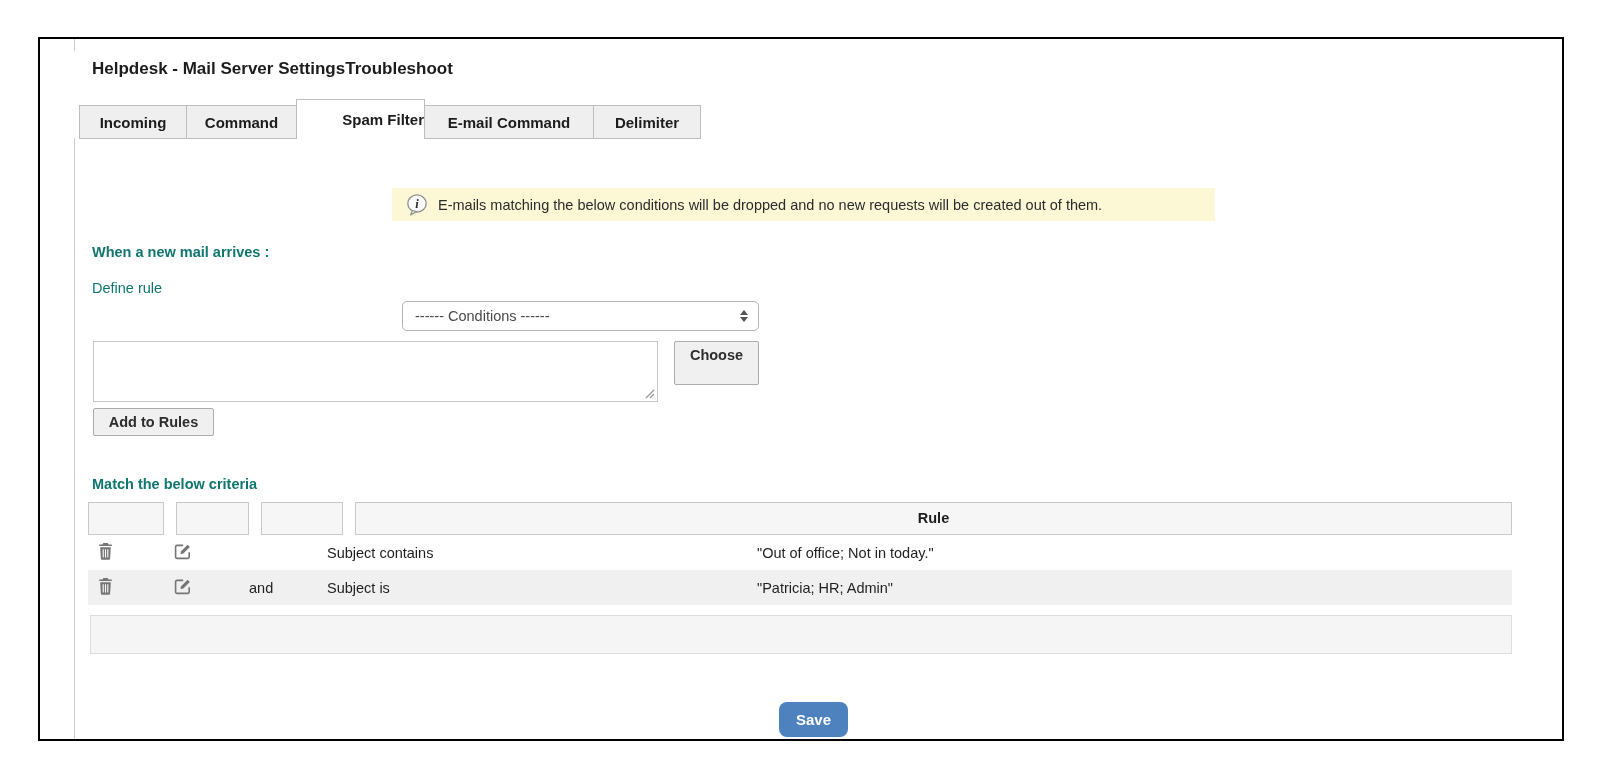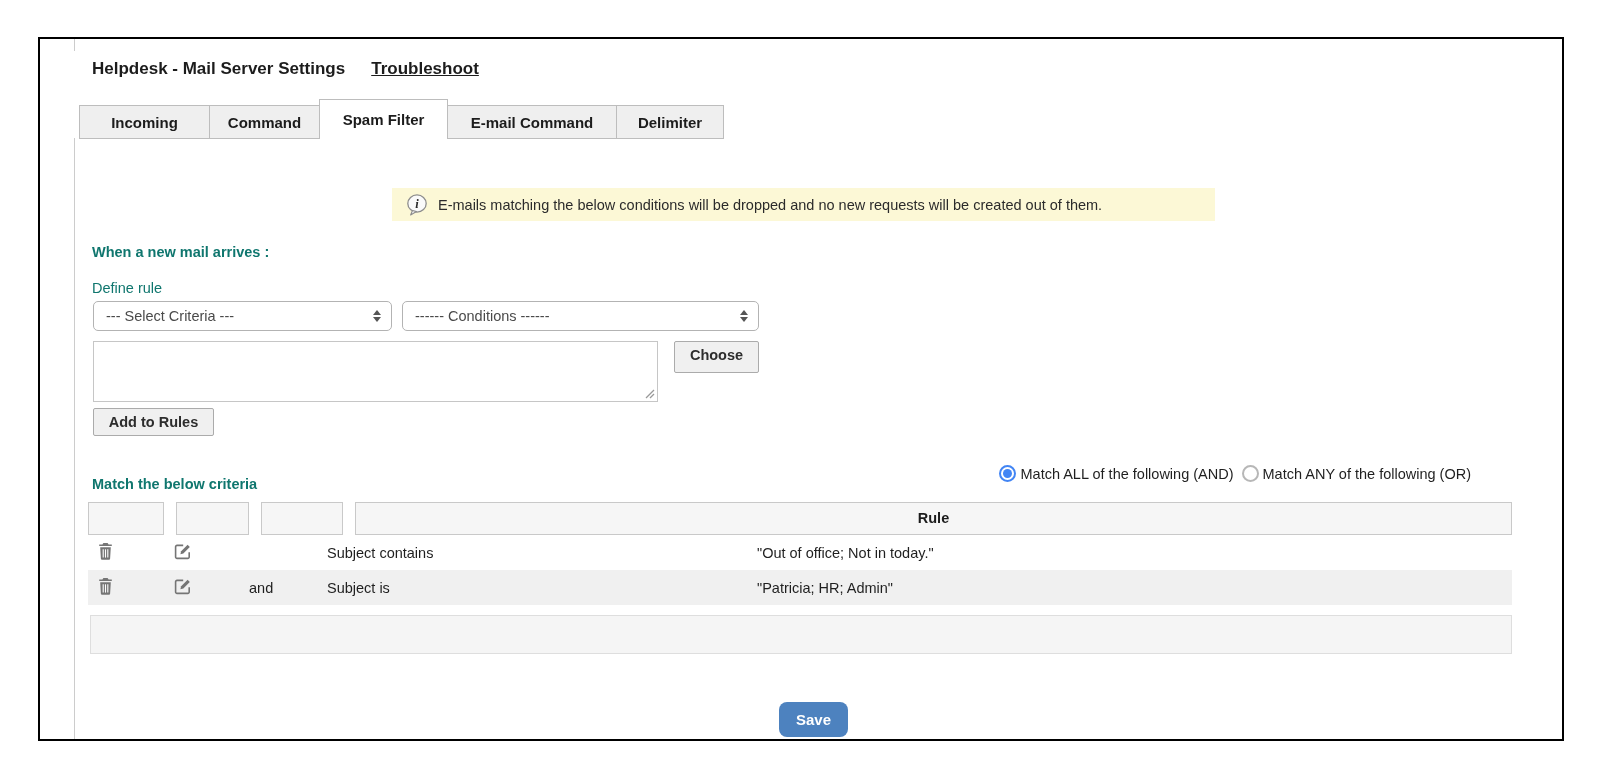--- a/index.html
+++ b/index.html
@@ -13,27 +13,27 @@
   body{background:#fff;font-family:"Liberation Sans","DejaVu Sans",sans-serif;color:#222;}
   .canvas{position:relative;width:1601px;height:779px;background:#fff;overflow:hidden;}
   .frame{position:absolute;left:38px;top:37px;width:1526px;height:704px;border:2px solid #000;background:#fff;}
   
   .vline{position:absolute;width:1px;background:#ccc;left:34px;}
   .vline.top-seg{top:0;height:12px;}
   .vline.main-seg{top:99px;bottom:0;}
 
   .page-header{position:absolute;left:52px;top:20px;white-space:nowrap;}
   .page-title{font-size:17px;font-weight:bold;color:#1c1c1c;}
-  .ts-link{font-size:17px;font-weight:bold;color:#1c1c1c;text-decoration:underline;margin-left:26px;cursor:pointer;}
+  .ts-link{font-size:17px;font-weight:bold;color:#1c1c1c;cursor:pointer;}
 
   .tabs{position:absolute;left:39px;top:60px;display:flex;align-items:flex-end;}
   .tab{border:1px solid #bdbdbd;background:var(--tab-bg);font-weight:bold;font-size:15px;color:#1c1c1c;
        text-align:center;padding:8px 0;height:34px;margin-left:-1px;cursor:pointer;white-space:nowrap;}
   .tab:first-child{margin-left:0;}
-  .tab.active{background:#fff;border-bottom:none;height:40px;padding-top:11px;position:relative;z-index:2;}
+  .tab.active{background:#fff;border-bottom:none;height:40px;padding-top:11px;position:relative;z-index:2;text-align:right;}
 
   .notice{position:absolute;left:352px;top:149px;width:823px;height:33px;background:var(--notice-bg);
           display:flex;align-items:center;padding:0 14px;font-size:14.5px;color:#2b2b2b;}
   .notice svg{margin-right:10px;flex:0 0 auto;}
 
   .lbl{position:absolute;font-size:14.5px;color:#0f766e;white-space:nowrap;}
   .lbl.bold{font-weight:bold;}
 
   .select{position:absolute;top:262px;height:30px;border:1px solid #b3b3b3;border-radius:5px;background:#fff;
           display:flex;align-items:center;padding:0 10px 0 12px;cursor:pointer;}
@@ -41,21 +41,21 @@
   .spinner{display:flex;flex-direction:column;gap:2px;align-items:center;}
   .spinner .up{width:0;height:0;border-left:4px solid transparent;border-right:4px solid transparent;border-bottom:5px solid #555;}
   .spinner .dn{width:0;height:0;border-left:4px solid transparent;border-right:4px solid transparent;border-top:5px solid #555;}
 
   .rule-textarea{position:absolute;left:53px;top:302px;width:565px;height:61px;border:1px solid #c6c6c6;
                  resize:none;font-family:"Liberation Sans",sans-serif;font-size:14px;padding:6px;outline:none;background:#fff;}
   .resize-grip{position:absolute;left:604px;top:349px;pointer-events:none;}
 
   .gbtn{position:absolute;background:#f0f0f0;border:1px solid #ababab;border-radius:2px;font-size:14.5px;
         font-weight:bold;color:#2d2d2d;text-align:center;cursor:pointer;font-family:"Liberation Sans",sans-serif;}
-  .btn-choose{left:634px;top:302px;width:85px;height:32px;line-height:27px;}
+  .btn-choose{left:634px;top:302px;width:85px;height:44px;line-height:27px;}
   .btn-add{left:53px;top:369px;width:121px;height:28px;line-height:26px;}
 
   .match-row{position:absolute;top:426px;right:91px;display:flex;align-items:center;font-size:14.5px;color:#1f1f1f;white-space:nowrap;}
   .radio{width:17px;height:17px;border-radius:50%;border:2px solid #b7b7b7;background:#fff;margin-right:4px;cursor:pointer;flex:0 0 auto;}
   .radio.on{border-color:var(--accent-blue);}
   .radio.on::after{content:"";display:block;width:9px;height:9px;border-radius:50%;background:var(--accent-blue);margin:2px;}
   .match-opt{display:flex;align-items:center;cursor:pointer;}
   .match-opt + .match-opt{margin-left:8px;}
 
   .rtable{position:absolute;left:48px;top:463px;width:1424px;}
@@ -86,74 +86,57 @@
 <div class="canvas">
   <div class="frame">
     <div class="vline top-seg"></div>
     <div class="vline main-seg"></div>
 
     <div class="page-header">
       <span class="page-title">Helpdesk - Mail Server Settings</span><a class="ts-link">Troubleshoot</a>
     </div>
 
     <div class="tabs">
-      <div class="tab" style="width:131px">Incoming</div>
+      <div class="tab" style="width:108px">Incoming</div>
       <div class="tab" style="width:111px">Command</div>
       <div class="tab active" style="width:129px">Spam Filter</div>
       <div class="tab" style="width:170px">E-mail Command</div>
       <div class="tab" style="width:108px">Delimiter</div>
     </div>
 
     <div class="notice">
       <svg width="22" height="22" viewBox="0 0 22 22">
         <ellipse cx="11" cy="9.5" rx="9.2" ry="8.6" fill="#fafafa" stroke="#8d8d8d" stroke-width="1.3"></ellipse>
         <path d="M6.5 16.5 L4.6 21 L10.5 17.6 Z" fill="#fafafa" stroke="#8d8d8d" stroke-width="1.1" stroke-linejoin="round"></path>
         <text x="11" y="13.6" font-family="Liberation Serif, serif" font-size="12.5" font-weight="bold" font-style="italic" fill="#2b2b2b" text-anchor="middle">i</text>
       </svg>
       <span>E-mails matching the below conditions will be dropped and no new requests will be created out of them.</span>
     </div>
 
     <span class="lbl bold" style="left:52px;top:205px;">When a new mail arrives :</span>
     <span class="lbl" style="left:52px;top:241px;">Define rule</span>
 
-    <div class="select" style="left:53px;width:299px;">
-      <span class="sel-text">--- Select Criteria ---</span>
-      <span class="spinner">
-          <i class="up"></i>
-          <i class="dn"></i>
-        </span>
-    </div>
     <div class="select" style="left:362px;width:357px;">
       <span class="sel-text">------ Conditions ------</span>
       <span class="spinner">
           <i class="up"></i>
           <i class="dn"></i>
         </span>
     </div>
 
     <textarea class="rule-textarea" style=""></textarea>
     <svg class="resize-grip" width="11" height="11" viewBox="0 0 11 11">
       <line x1="2" y1="10" x2="10" y2="2" stroke="#999" stroke-width="1.2"></line>
       <line x1="6" y1="10" x2="10" y2="6" stroke="#999" stroke-width="1.2"></line>
     </svg>
     <div class="gbtn btn-choose">Choose</div>
     <div class="gbtn btn-add">Add to Rules</div>
 
     <span class="lbl bold" style="left:52px;top:437px;">Match the below criteria</span>
 
-    <div class="match-row">
-      <span class="match-opt">
-        <span class="radio on"></span>
-        <span>Match ALL of the following (AND)</span>
-      </span>
-      <span class="match-opt">
-        <span class="radio"></span>
-        <span>Match ANY of the following (OR)</span>
-      </span>
-    </div>
 
     <div class="rtable">
       <div class="thead">
         <div class="th c1"></div>
         <div class="th c2"></div>
         <div class="th c3"></div>
         <div class="th c4">Rule</div>
       </div>
 
       <div class="trow">

